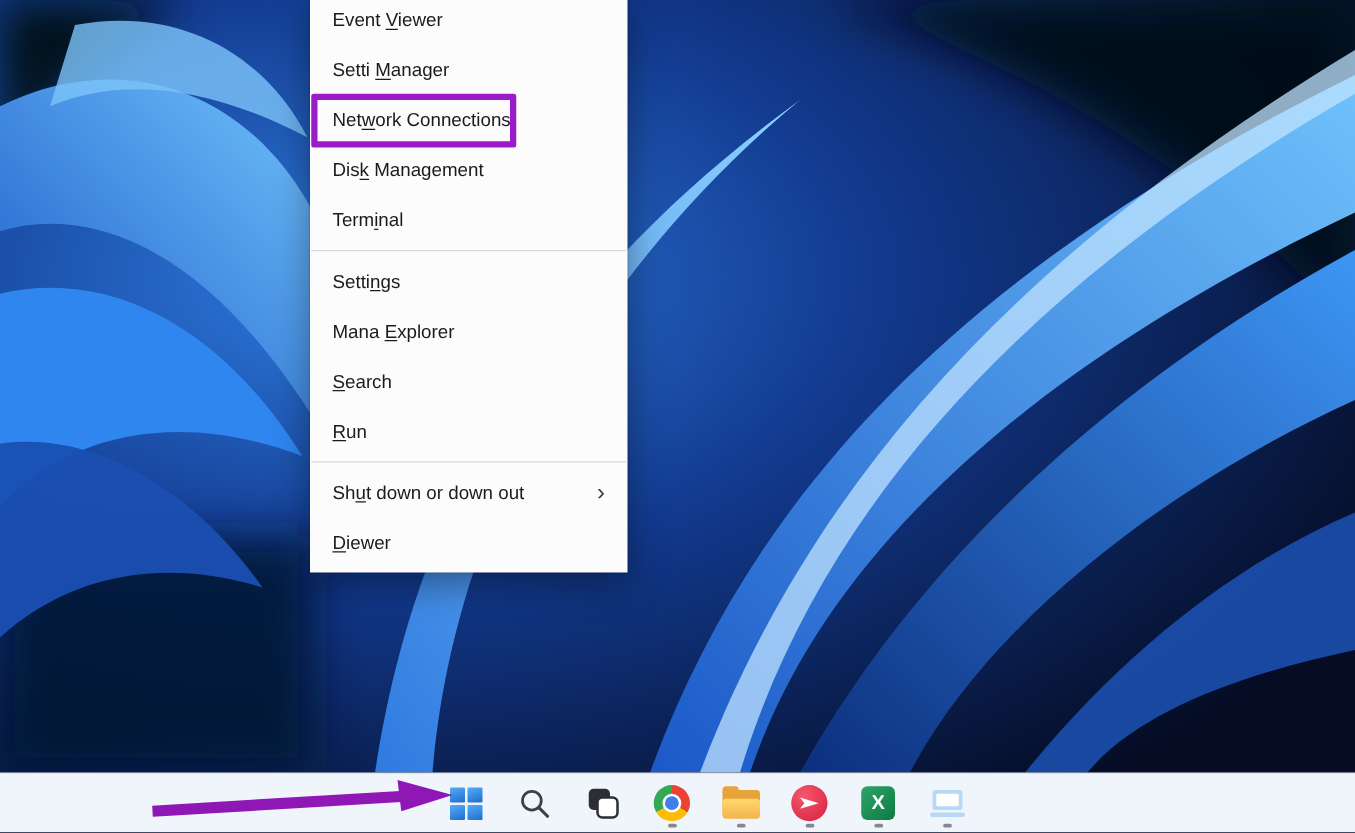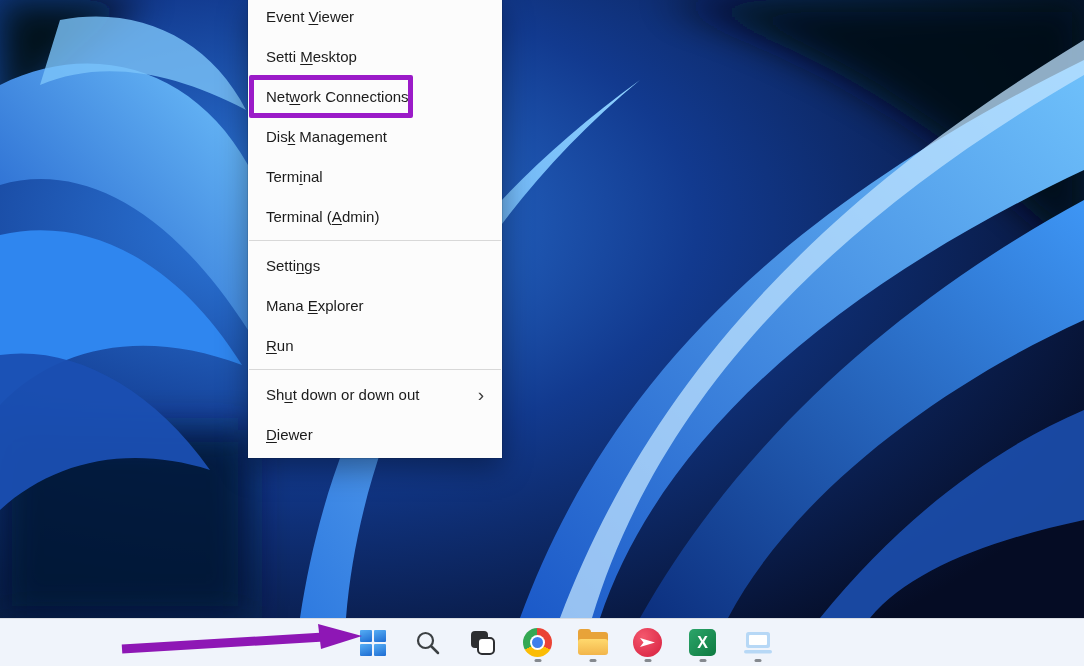--- a/index.html
+++ b/index.html
@@ -129,51 +129,51 @@
 </div>
 
 <div class="context-menu">
 
   <div class="menu-item">
     <span><span>Event </span><span class="ak">V</span><span>iewer</span></span>
   </div>
 
 
   <div class="menu-item">
-    <span><span>Setti </span><span class="ak">M</span><span>esktop</span></span>
+    <span><span>Setti </span><span class="ak">M</span><span>anager</span></span>
   </div>
 
   <div class="menu-item">
     <span><span>Net</span><span class="ak">w</span><span>ork Connections</span></span>
   </div>
 
   <div class="menu-item">
     <span><span>Dis</span><span class="ak">k</span><span> Management</span></span>
   </div>
 
 
   <div class="menu-item">
     <span><span>Term</span><span class="ak">i</span><span>nal</span></span>
   </div>
 
-  <div class="menu-item">
-    <span><span>Terminal (</span><span class="ak">A</span><span>dmin)</span></span>
-  </div>
 
   <div class="menu-sep"></div>
 
 
   <div class="menu-item">
     <span><span>Setti</span><span class="ak">n</span><span>gs</span></span>
   </div>
 
   <div class="menu-item">
     <span><span>Mana </span><span class="ak">E</span><span>xplorer</span></span>
   </div>
 
+  <div class="menu-item">
+    <span><span></span><span class="ak">S</span><span>earch</span></span>
+  </div>
 
   <div class="menu-item">
     <span><span></span><span class="ak">R</span><span>un</span></span>
   </div>
 
   <div class="menu-sep"></div>
 
   <div class="menu-item">
     <span><span>Sh</span><span class="ak">u</span><span>t down or down out</span></span>
     <span class="chev">›</span>

